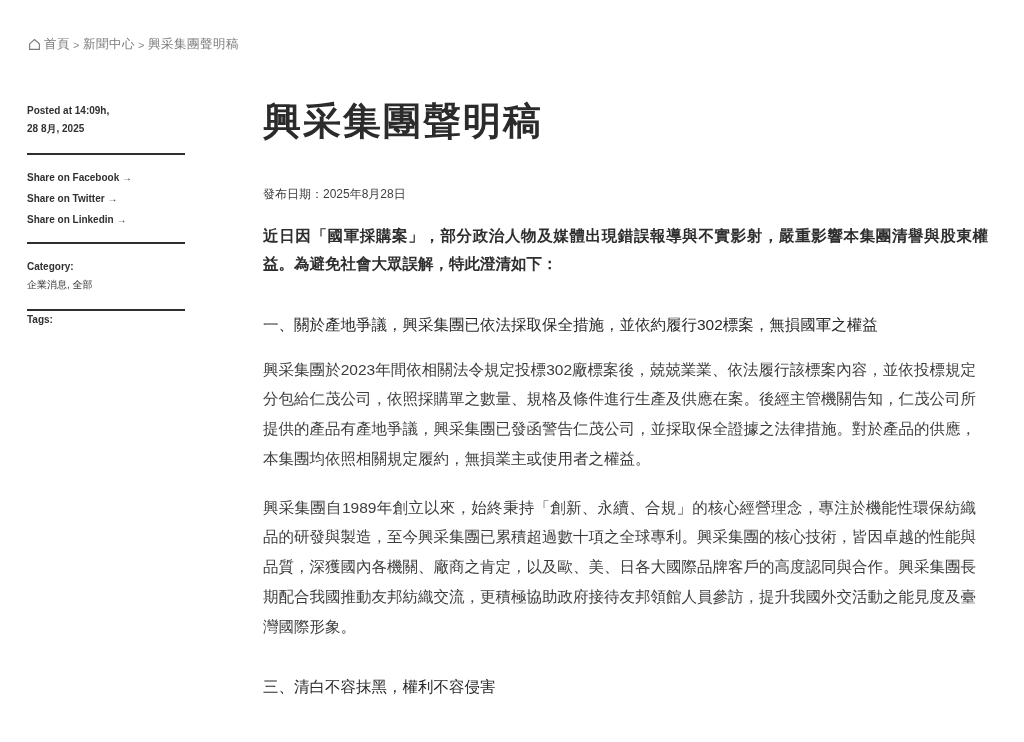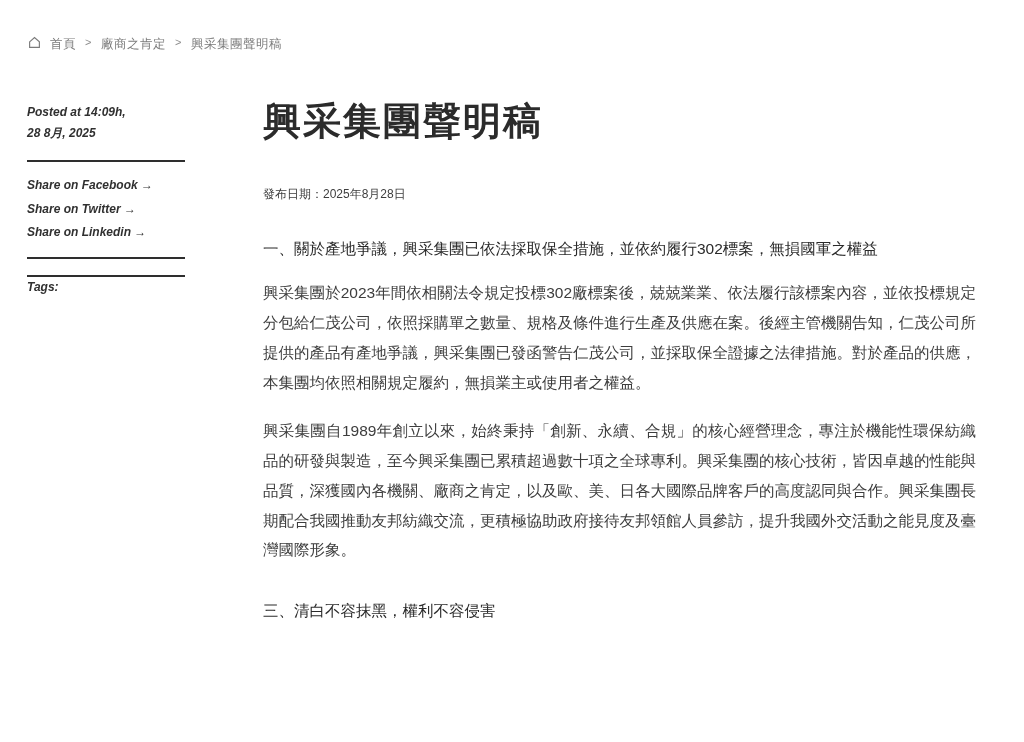--- a/index.html
+++ b/index.html
@@ -16,22 +16,22 @@
     background: #ffffff;
     overflow: hidden;
   }
 
   
   .breadcrumb {
     position: absolute;
     top: 36px;
     left: 28px;
     display: flex;
-    align-items: flex-start;
-    gap: 9px;
+    align-items: center;
+    gap: 3px;
     font-size: 12.5px;
     color: #7b7b7b;
     letter-spacing: 0.5px;
   }
   .breadcrumb a { color: #7b7b7b; text-decoration: none; cursor: pointer; }
   .breadcrumb .sep { color: #8d8d8d; font-size: 11px; }
   .home-icon svg { display: block; }
 
   
   .layout {
@@ -40,25 +40,24 @@
     left: 27px;
     right: 34px;
     display: flex;
     align-items: flex-start;
   }
 
   
   .sidebar {
     flex: none;
     width: 158px;
-    font-size: 12px;
+    font-size: 10px;
     font-weight: 700;
     color: #303030;
     line-height: 1.75;
-    font-style: italic;
   }
   .sidebar .posted { margin-top: 2px; }
   .sidebar hr.sep-line {
     border: none;
     border-top: 2px solid #2e2e2e;
     margin: 16px 0 0 0;
     width: 100%;
   }
   .share-list { margin-top: 12px; }
   .share-link {
@@ -122,53 +121,58 @@
 <div class="page">
 
   <nav class="breadcrumb">
     <span class="home-icon">
       <svg width="13" height="13" viewBox="0 0 16 16" fill="none" stroke="#7b7b7b" stroke-width="1.4">
         <path d="M2 7.2 L8 2 L14 7.2 V14 H2 Z"></path>
       </svg>
     </span>
     <a>首頁</a>
     <span class="sep">&gt;</span>
-    <a>廠商之肯定</a>
+    <a>新聞中心</a>
     <span class="sep">&gt;</span>
     <span>興采集團聲明稿</span>
   </nav>
 
   <div class="layout">
 
     <aside class="sidebar">
       <div class="posted">
         <div>Posted at 14:09h,</div>
         <div>28 8月, 2025</div>
       </div>
       <hr class="sep-line">
 
       <div class="share-list">
         <a class="share-link">Share on Facebook →</a>
         <a class="share-link">Share on Twitter →</a>
         <a class="share-link">Share on Linkedin →</a>
       </div>
       <hr class="sep-line">
 
+      <div class="cat-block">
+        <div>Category:</div>
+        <div class="cat-value">企業消息, 全部</div>
+      </div>
       <hr class="sep-line">
 
       <div class="tags-block">
         <div>Tags:</div>
       </div>
     </aside>
 
     <main class="article">
       <h1>興采集團聲明稿</h1>
 
       <p class="pub-date">發布日期：2025年8月28日</p>
 
+      <p class="intro">近日因「國軍採購案」，部分政治人物及媒體出現錯誤報導與不實影射，嚴重影響本集團清譽與股東權益。為避免社會大眾誤解，特此澄清如下：</p>
 
       <h2 class="section-heading">一、關於產地爭議，興采集團已依法採取保全措施，並依約履行302標案，無損國軍之權益</h2>
       <p class="section-body">興采集團於2023年間依相關法令規定投標302廠標案後，兢兢業業、依法履行該標案內容，並依投標規定分包給仁茂公司，依照採購單之數量、規格及條件進行生產及供應在案。後經主管機關告知，仁茂公司所提供的產品有產地爭議，興采集團已發函警告仁茂公司，並採取保全證據之法律措施。對於產品的供應，本集團均依照相關規定履約，無損業主或使用者之權益。</p>
 
       <p class="section-body">興采集團自1989年創立以來，始終秉持「創新、永續、合規」的核心經營理念，專注於機能性環保紡織品的研發與製造，至今興采集團已累積超過數十項之全球專利。興采集團的核心技術，皆因卓越的性能與品質，深獲國內各機關、廠商之肯定，以及歐、美、日各大國際品牌客戶的高度認同與合作。興采集團長期配合我國推動友邦紡織交流，更積極協助政府接待友邦領館人員參訪，提升我國外交活動之能見度及臺灣國際形象。</p>
 
       <h2 class="section-heading">三、清白不容抹黑，權利不容侵害</h2>
 
     </main>
 

